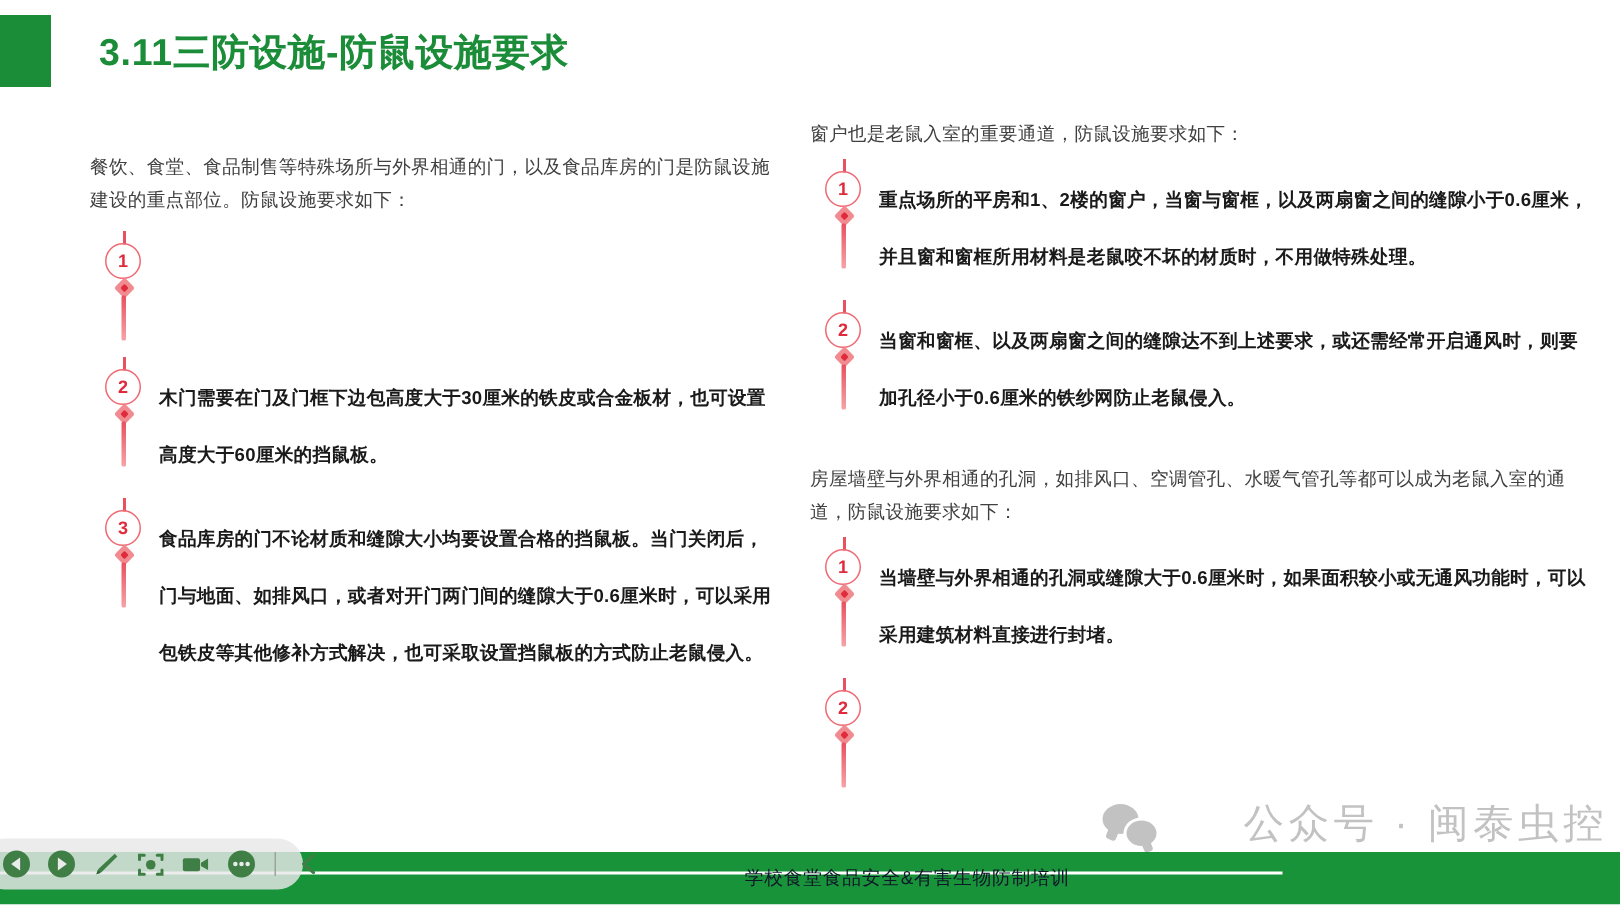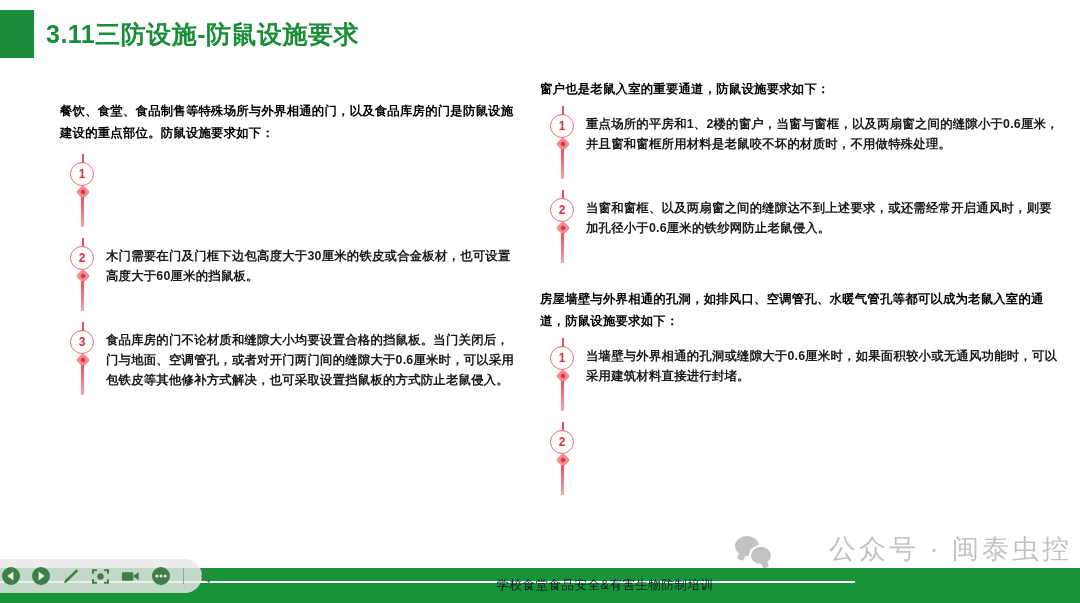--- a/index.html
+++ b/index.html
@@ -18,20 +18,21 @@
 
   
   .slide-header {
     position: absolute;
     left: 0;
     top: 10px;
     width: 100%;
     height: 48px;
     display: flex;
     align-items: center;
+    gap: 20px;
   }
   .header-accent {
     width: 34px;
     height: 48px;
     background: #1b8c38;
     flex: 0 0 auto;
   }
   .page-title {
     margin-left: 12px;
     color: #1b8c38;
@@ -56,23 +57,23 @@
   .col-left {
     width: 536px;
     padding: 22px 18px 0 60px;
   }
   .col-right {
     width: 544px;
     padding: 0px 16px 0 4px;
   }
 
   .lead-text {
-    color: #000000;
+    color: #404040;
     font-size: 12.4px;
-    font-weight: bold;
+    font-weight: normal;
     line-height: 22px;
     letter-spacing: 0.2px;
     margin: 0 0 16px 0;
   }
   .col-right .lead-text {
     margin-bottom: 12px;
   }
 
   
   .item-list {
@@ -149,21 +150,21 @@
     width: 3px;
     height: 30px;
     background: linear-gradient(to bottom, #e8515f, #f6a3a8);
     border-radius: 1px;
   }
   .item-text {
     flex: 1 1 auto;
     color: #1a1a1a;
     font-size: 12.4px;
     font-weight: bold;
-    line-height: 20px;
+    line-height: 38px;
     letter-spacing: 0.2px;
     padding-top: 2px;
     margin-left: 4px;
   }
 
   
   .watermark {
     position: absolute;
     right: 8px;
     bottom: 36px;
@@ -325,21 +326,21 @@
         </span>
         <span class="item-text">木门需要在门及门框下边包高度大于30厘米的铁皮或合金板材，也可设置高度大于60厘米的挡鼠板。</span>
       </li>
       <li class="item">
         <span class="marker">
           <span class="stem-top"></span>
           <span class="circle">3</span>
           <span class="knot"></span>
           <span class="stem-bottom"></span>
         </span>
-        <span class="item-text">食品库房的门不论材质和缝隙大小均要设置合格的挡鼠板。当门关闭后，门与地面、空调管孔，或者对开门两门间的缝隙大于0.6厘米时，可以采用包铁皮等其他修补方式解决，也可采取设置挡鼠板的方式防止老鼠侵入。</span>
+        <span class="item-text">食品库房的门不论材质和缝隙大小均要设置合格的挡鼠板。当门关闭后，门与地面、如排风口，或者对开门两门间的缝隙大于0.6厘米时，可以采用包铁皮等其他修补方式解决，也可采取设置挡鼠板的方式防止老鼠侵入。</span>
       </li>
     </ul>
   </div>
 
   <div class="col col-right">
 
     <p class="lead-text">窗户也是老鼠入室的重要通道，防鼠设施要求如下：</p>
 
     <ul class="item-list">
       <li class="item">

